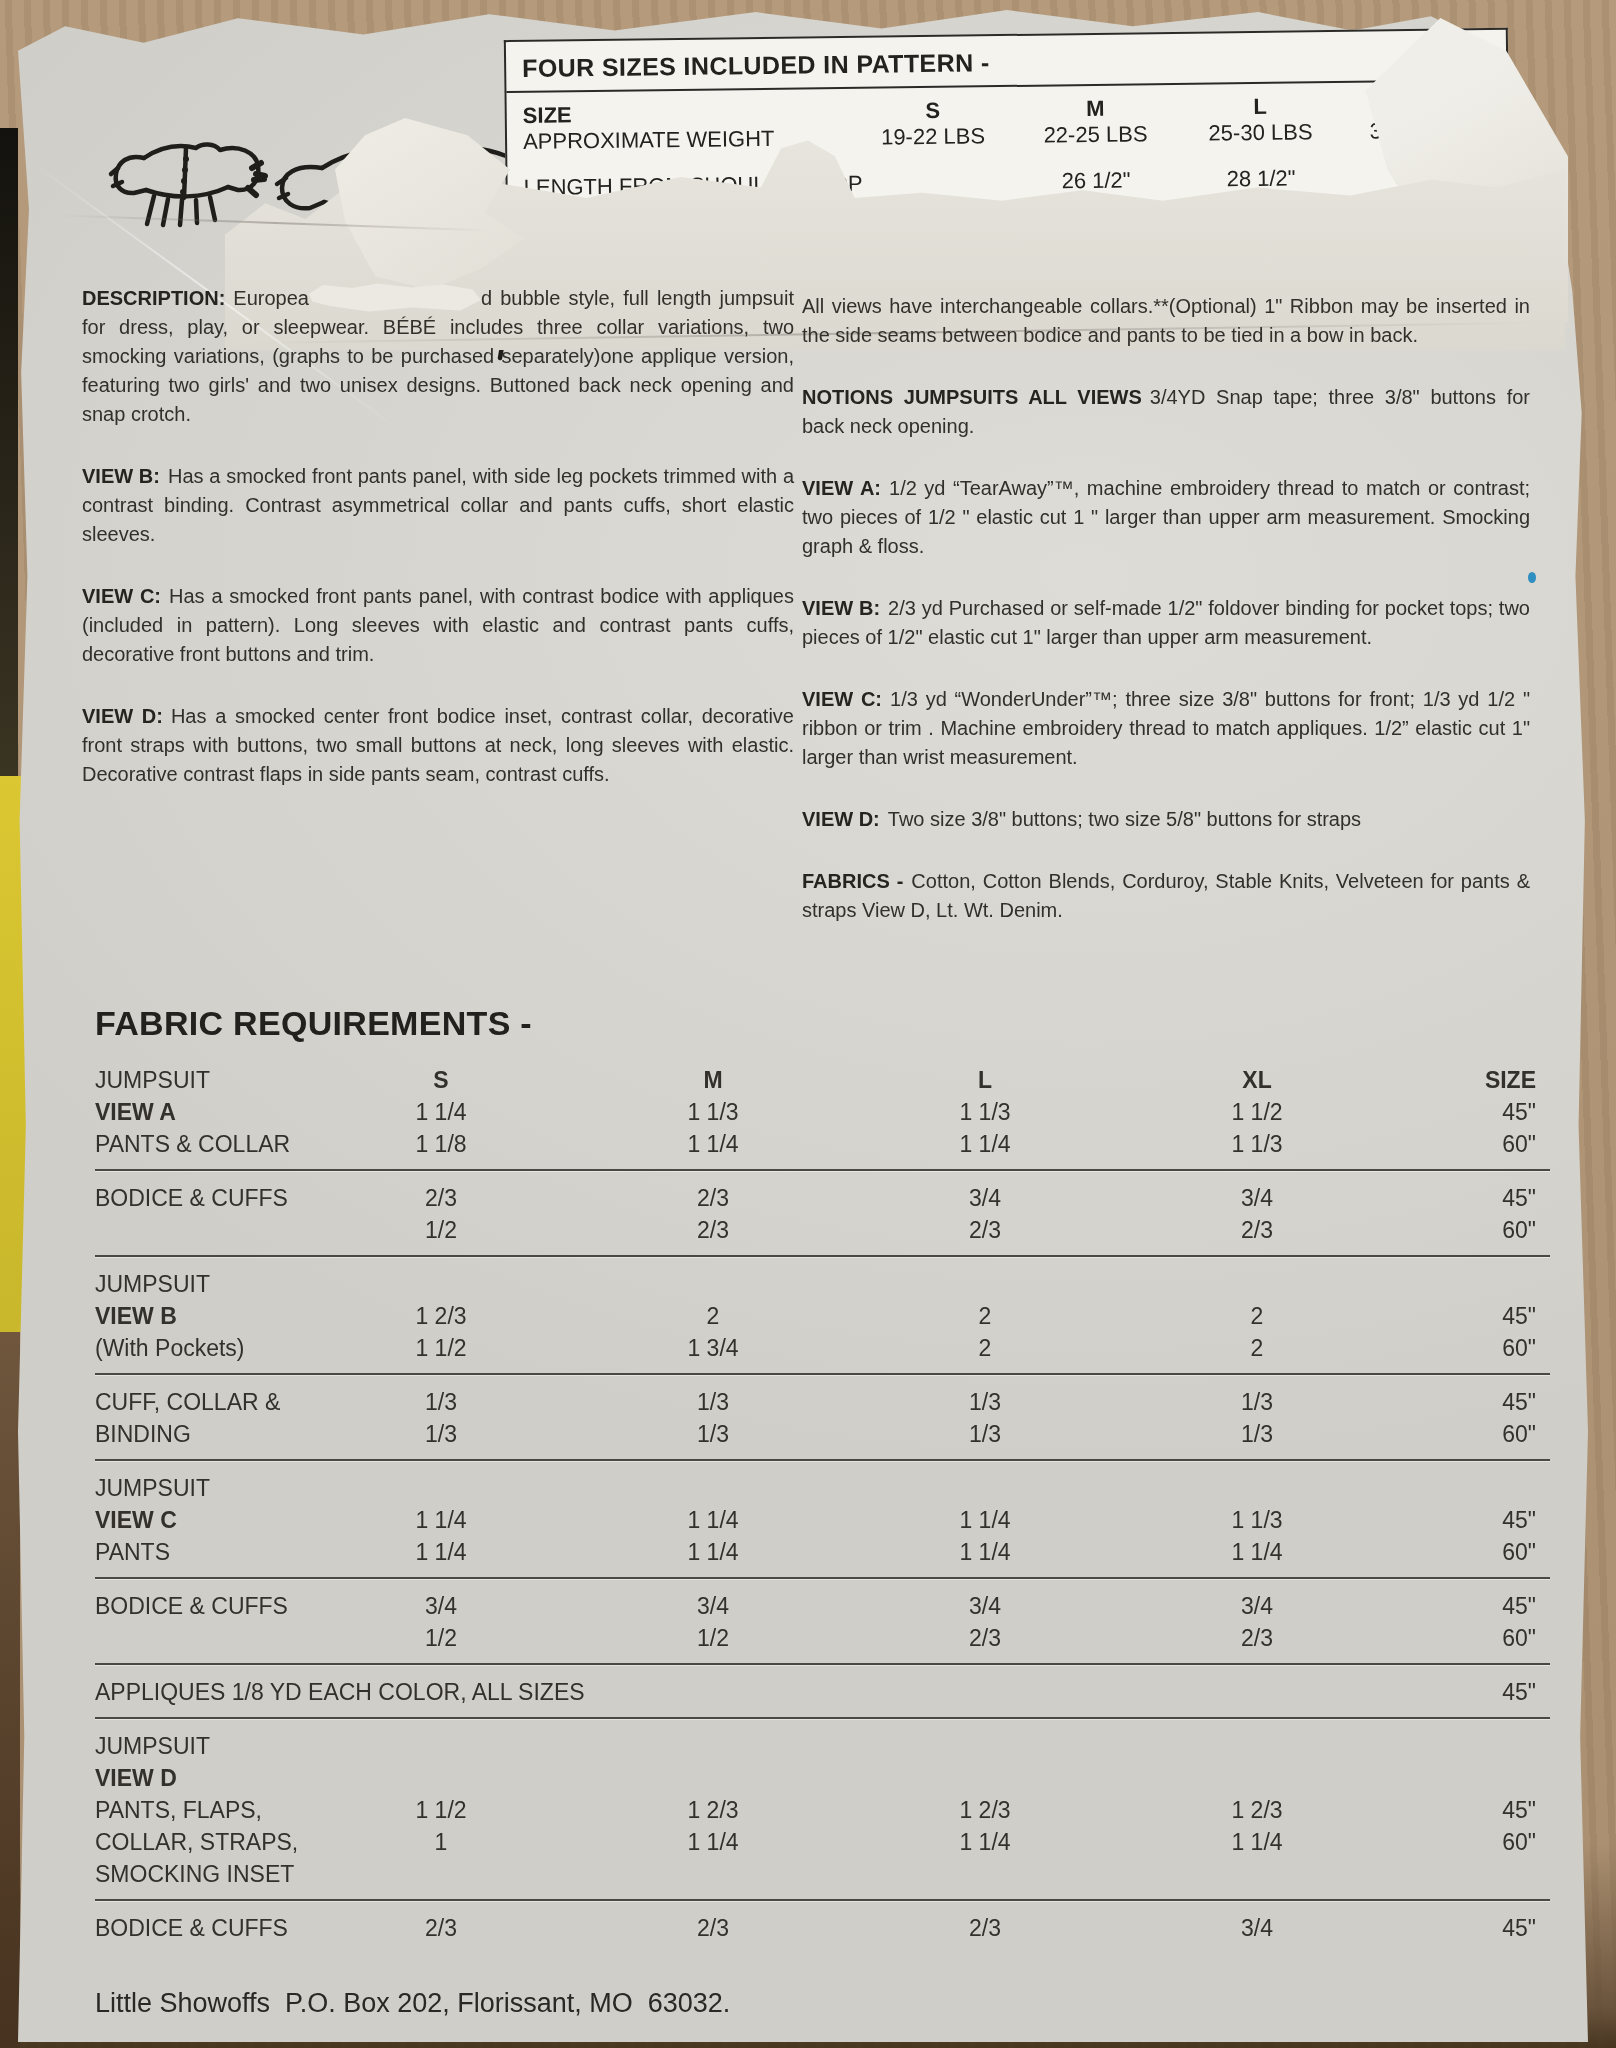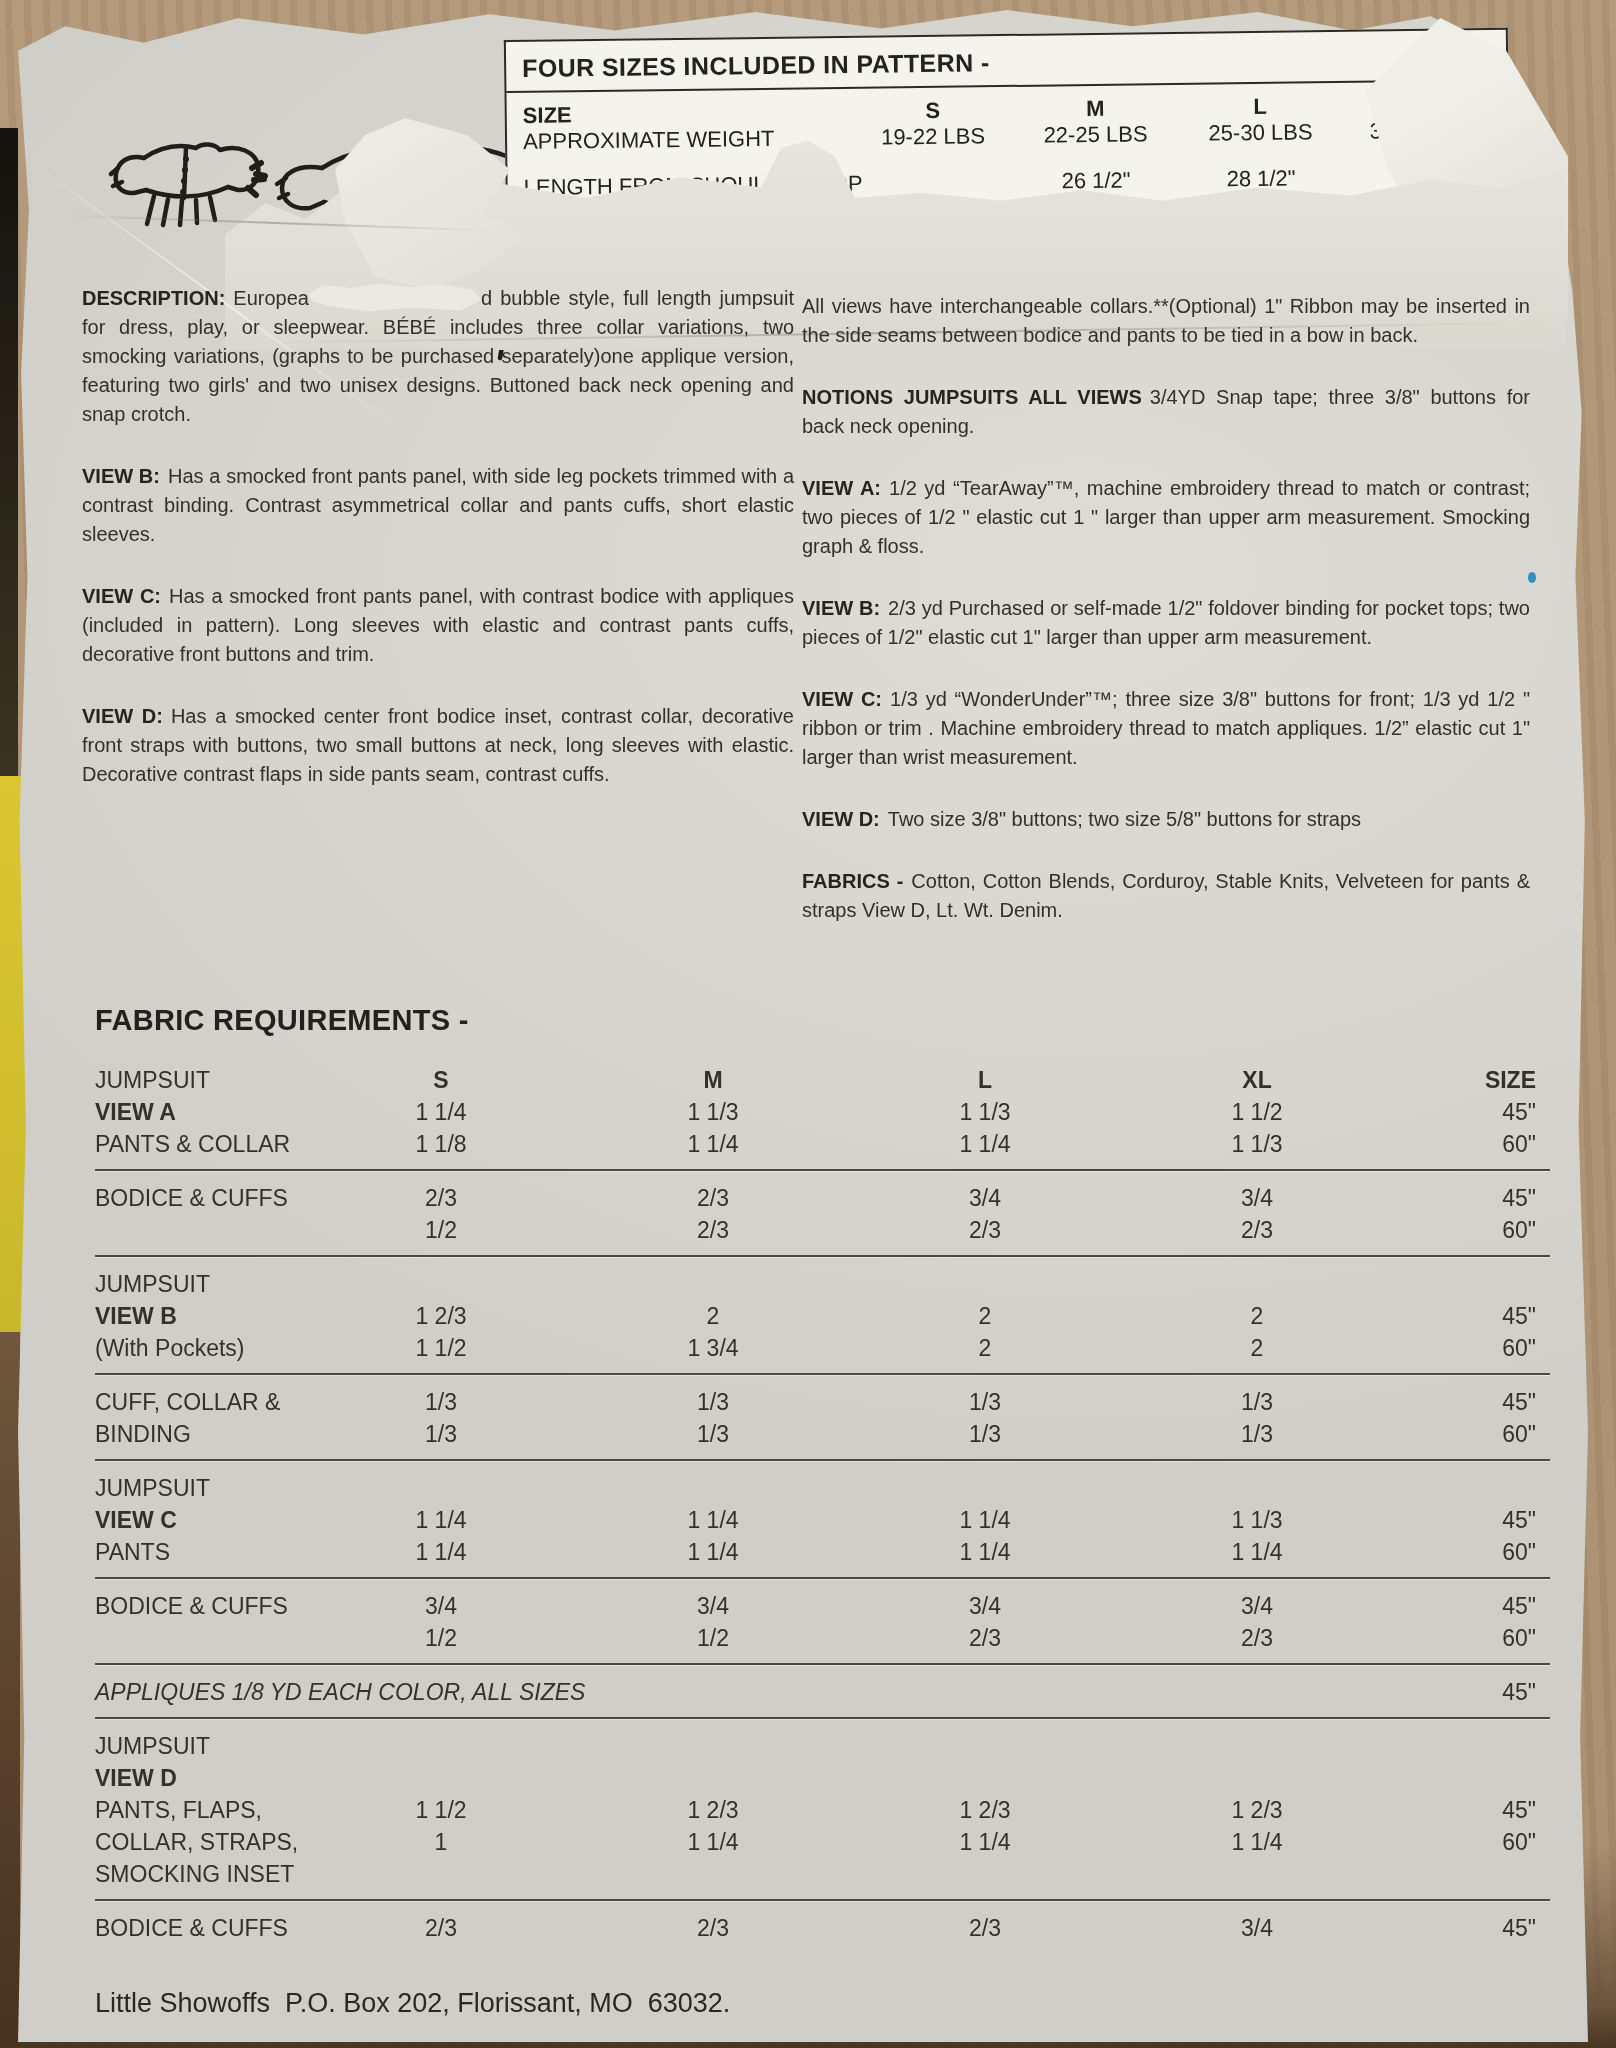--- a/index.html
+++ b/index.html
@@ -43,28 +43,28 @@
     background:linear-gradient(150deg,#f0eee8 30%,#dcd8d0);
     filter:drop-shadow(-4px 6px 7px rgba(80,65,50,.3));
     clip-path:polygon(8% 22%,42% 0,72% 10%,100% 42%,100% 92%,66% 100%,40% 70%,18% 46%);}
   .col{position:absolute;z-index:7;font-size:20px;line-height:29px;color:#33302b;text-align:justify;}
   .col-left{left:82px;top:282px;width:712px;}
   .col-right{left:802px;top:292px;width:728px;}
   .para{margin:0 0 33px;}
   .plabel{font-weight:bold;margin-right:8px;color:#26241f;}
   .torn-gap{display:inline-block;width:172px;height:30px;vertical-align:-7px;background:#ece9e2;
     clip-path:polygon(0 40%,8% 10%,25% 20%,40% 5%,60% 18%,78% 8%,95% 25%,100% 60%,88% 95%,60% 85%,35% 98%,12% 80%,2% 65%);}
-  .fr-heading{position:absolute;left:95px;top:1004px;z-index:7;font-size:29px;font-weight:bold;letter-spacing:.3px;color:#23211d;}
+  .fr-heading{position:absolute;left:95px;top:1004px;z-index:7;font-size:34px;font-weight:bold;letter-spacing:.3px;color:#23211d;}
   #fabric-table{position:absolute;left:95px;top:1064px;width:1455px;z-index:7;font-size:23px;color:#34312c;}
   .ft-row{display:grid;grid-template-columns:210px 272px 272px 272px 272px 157px;line-height:32px;align-items:baseline;}
   .ft-lab{white-space:nowrap;}
   .ft-val{text-align:center;}
   .ft-size{text-align:right;padding-right:14px;}
   .ft-head .ft-val,.ft-head .ft-size{font-weight:bold;}
-  .ft-span{grid-column:1/6;white-space:nowrap;font-style:italic;}
+  .ft-span{grid-column:1/6;white-space:nowrap;}
   .ft-rule{border-top:2px solid #4a4843;margin:9px 0 11px;box-shadow:0 1px 0 rgba(255,255,255,.45);}
   .footer{position:absolute;left:95px;top:1952px;z-index:7;color:#2a2824;white-space:pre-wrap;}
   .f1{font-weight:normal;font-size:27px;}
   .blue-dot{position:absolute;left:1528px;top:572px;width:8px;height:11px;border-radius:50%;background:#2e8fc0;z-index:8;}
 </style>
 </head>
 <body>
 
 <div id="scene">
   <div class="edge edge-black"></div>

